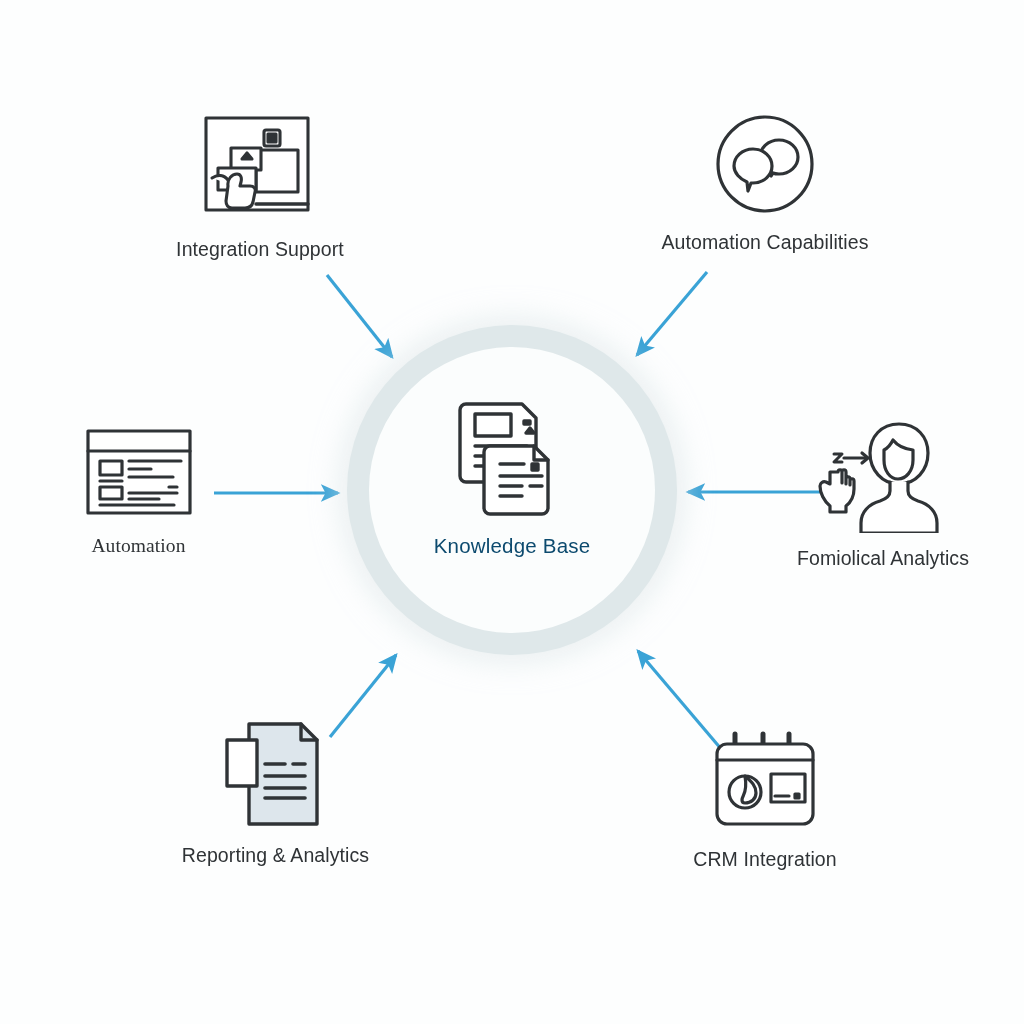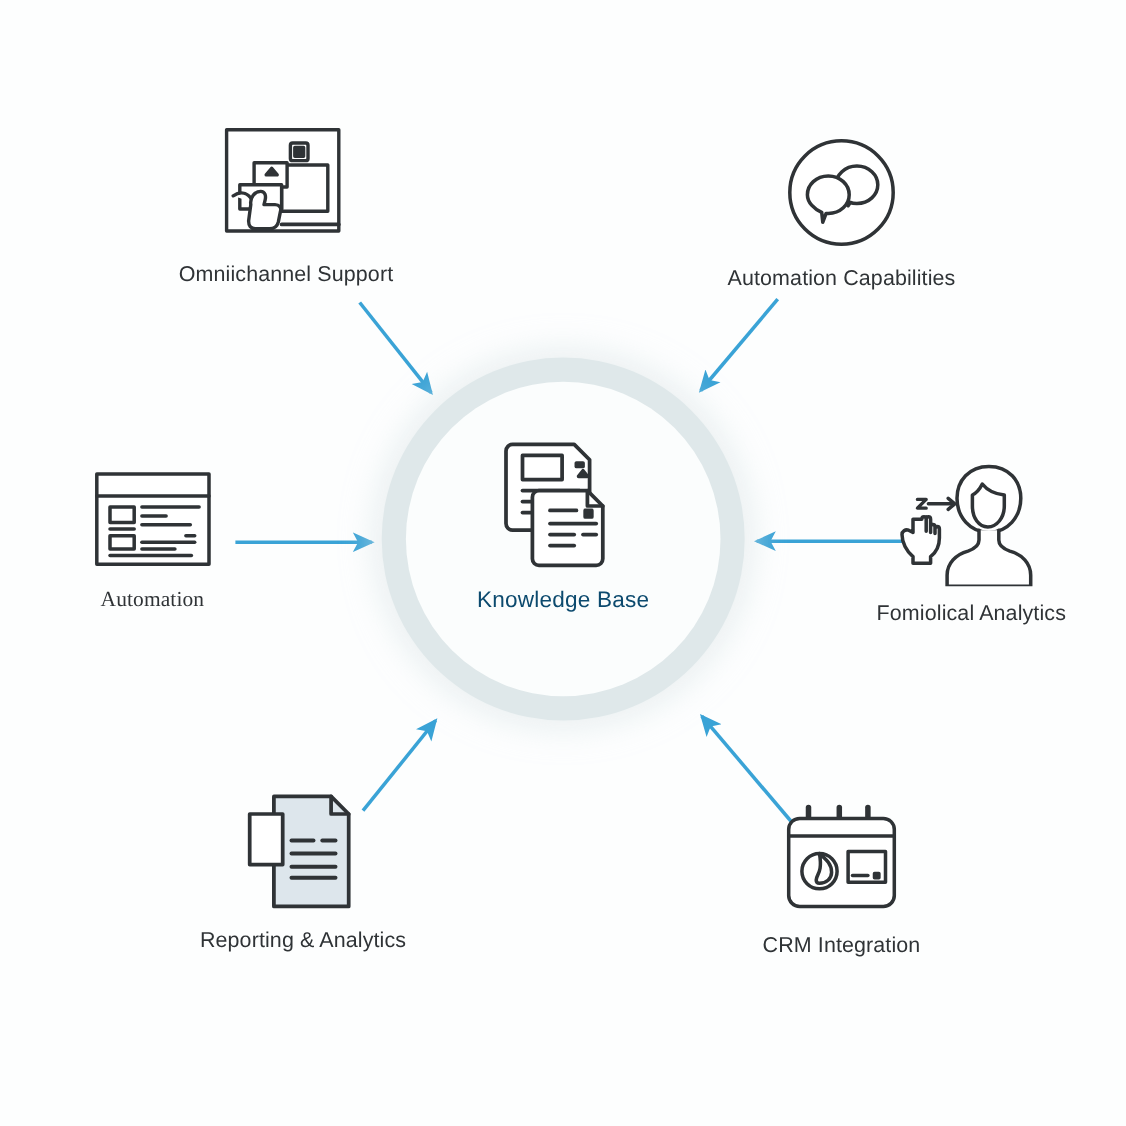--- a/index.html
+++ b/index.html
@@ -79,21 +79,21 @@
   .node-label {
     margin-top: 14px;
     font-size: 19.5px;
     color: #2f3336;
     letter-spacing: 0.1px;
     white-space: nowrap;
     text-align: center;
   }
 
   #node-omnichannel { left: 150px; top: 112px; width: 220px; }
-  #node-automation-capabilities { left: 650px; top: 122px; width: 230px; }
+  #node-automation-capabilities { left: 650px; top: 111px; width: 230px; }
   #node-automation { left: 46px; top: 425px; width: 185px; font-family: Liberation Serif, serif; }
   #node-agent { left: 778px; top: 418px; width: 210px; }
   #node-reporting { left: 163px; top: 718px; width: 225px; }
   #node-crm { left: 660px; top: 728px; width: 210px; }
 
   
   #arrows {
     position: absolute;
     left: 0;
     top: 0;
@@ -166,21 +166,21 @@
         <path d="M44,47 l5,-6 l5,6 z" fill="#2f3336"></path>
         <rect x="66" y="18" width="16" height="16" rx="2" fill="#ffffff"></rect>
         <path d="M70,22 h8 v8 h-8 z" fill="#2f3336"></path>
         <rect x="20" y="56" width="38" height="22" fill="#ffffff"></rect>
         <path d="M58,92 h52" stroke-width="3.4"></path>
 
         <path d="M14,66 c6,-4 12,-3 16,2 l4,5" fill="#ffffff"></path>
         <path d="M30,74 c-1,-7 4,-12 9,-12 c4,0 5,4 4,8 l-1,4 h10 c4,0 6,3 5,6 l-2,10 c-1,4 -4,6 -8,6 h-13 c-4,0 -6,-3 -6,-7 z" fill="#ffffff"></path>
       </g>
     </svg>
-    <div class="node-label">Omniichannel Support</div>
+    <div class="node-label">Integration Support</div>
   </div>
 
   <div class="node" id="node-automation-capabilities">
     <svg class="node-icon" width="106" height="106" viewBox="0 0 106 106">
       <g fill="none" stroke="#2f3336" stroke-width="3.2" stroke-linejoin="round" stroke-linecap="round">
         <circle cx="53" cy="53" r="47" fill="#ffffff"></circle>
         <path d="M67,29 c11,0 19,8 19,17 c0,9 -8,17 -19,17 c-2,0 -4,0 -6,-1 l-2,3 l0,-5 c-7,-3 -11,-8 -11,-14 c0,-9 8,-17 19,-17 z" fill="#ffffff"></path>
         <path d="M41,38 c11,0 19,8 19,17 c0,9 -8,17 -19,17 l-2,0 l-3,8 l-1,-9 c-7,-3 -13,-9 -13,-16 c0,-9 8,-17 19,-17 z" fill="#ffffff"></path>
       </g>
     </svg>

